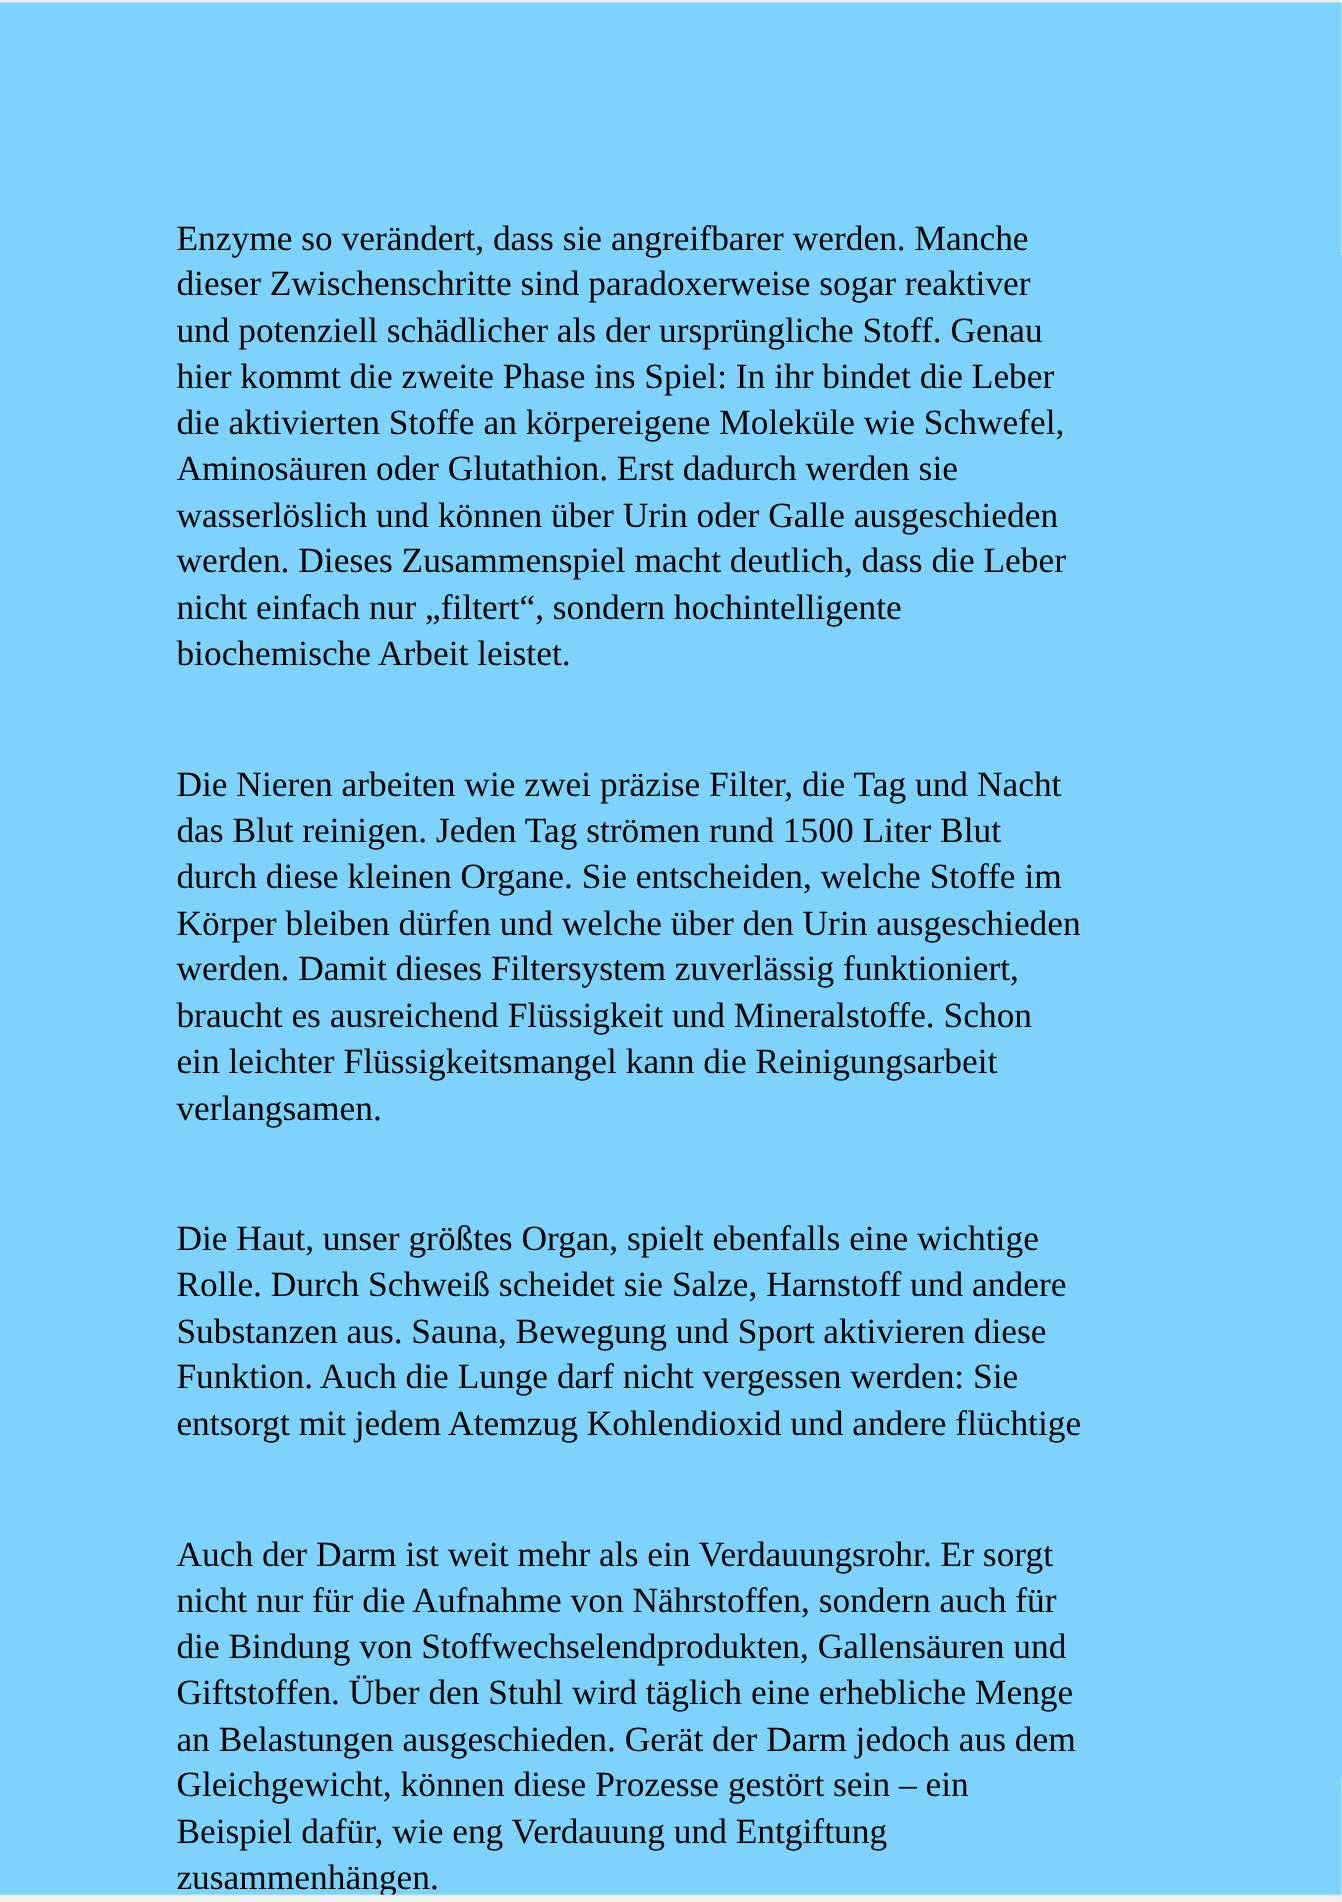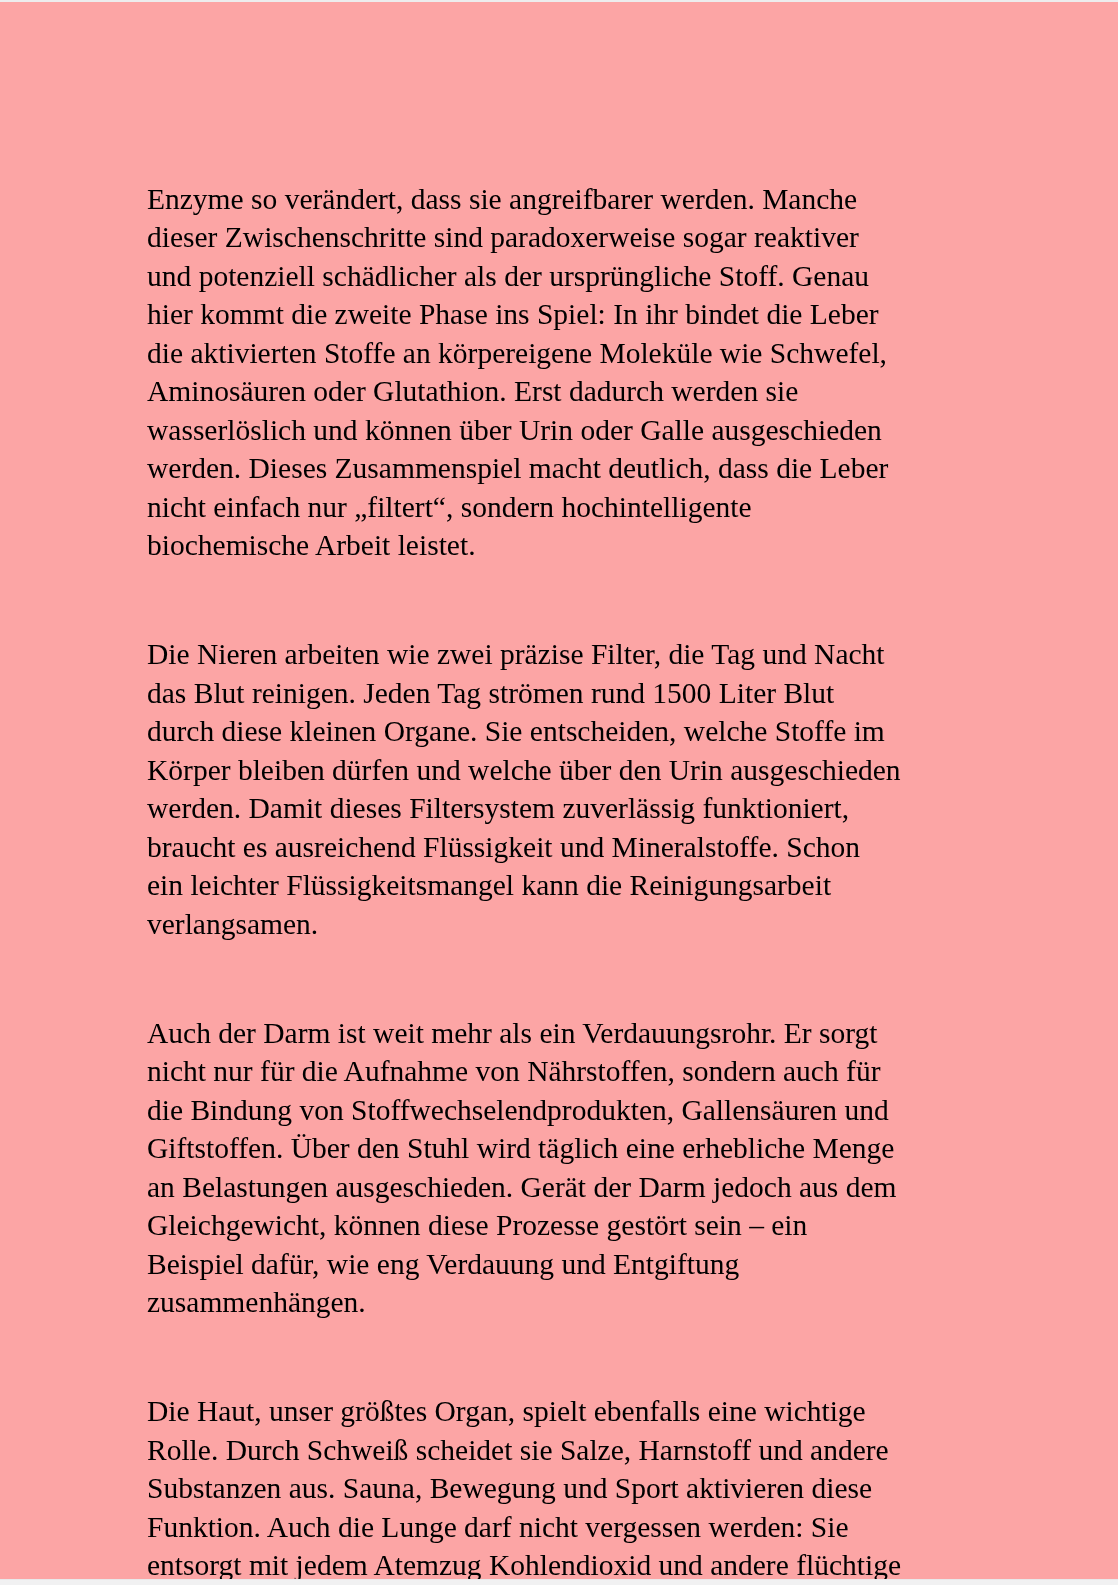--- a/index.html
+++ b/index.html
@@ -4,21 +4,21 @@
 <style>
   html, body {
     margin: 0;
     padding: 0;
     background: #ffffff;
   }
   .page {
     position: relative;
     width: 1118px;
     height: 1585px;
-    background: #fca5a5;
+    background: #7dd3fc;
     overflow: hidden;
     box-sizing: border-box;
   }
   .edge-strip-top {
     position: absolute;
     top: 0; left: 0;
     width: 100%;
     height: 2px;
     background: #ededee;
   }
@@ -66,29 +66,29 @@
 nicht einfach nur „filtert“, sondern hochintelligente
 biochemische Arbeit leistet.</p>
     <p>Die Nieren arbeiten wie zwei präzise Filter, die Tag und Nacht
 das Blut reinigen. Jeden Tag strömen rund 1500 Liter Blut
 durch diese kleinen Organe. Sie entscheiden, welche Stoffe im
 Körper bleiben dürfen und welche über den Urin ausgeschieden
 werden. Damit dieses Filtersystem zuverlässig funktioniert,
 braucht es ausreichend Flüssigkeit und Mineralstoffe. Schon
 ein leichter Flüssigkeitsmangel kann die Reinigungsarbeit
 verlangsamen.</p>
+    <p>Die Haut, unser größtes Organ, spielt ebenfalls eine wichtige
+Rolle. Durch Schweiß scheidet sie Salze, Harnstoff und andere
+Substanzen aus. Sauna, Bewegung und Sport aktivieren diese
+Funktion. Auch die Lunge darf nicht vergessen werden: Sie
+entsorgt mit jedem Atemzug Kohlendioxid und andere flüchtige</p>
     <p>Auch der Darm ist weit mehr als ein Verdauungsrohr. Er sorgt
 nicht nur für die Aufnahme von Nährstoffen, sondern auch für
 die Bindung von Stoffwechselendprodukten, Gallensäuren und
 Giftstoffen. Über den Stuhl wird täglich eine erhebliche Menge
 an Belastungen ausgeschieden. Gerät der Darm jedoch aus dem
 Gleichgewicht, können diese Prozesse gestört sein – ein
 Beispiel dafür, wie eng Verdauung und Entgiftung
 zusammenhängen.</p>
-    <p>Die Haut, unser größtes Organ, spielt ebenfalls eine wichtige
-Rolle. Durch Schweiß scheidet sie Salze, Harnstoff und andere
-Substanzen aus. Sauna, Bewegung und Sport aktivieren diese
-Funktion. Auch die Lunge darf nicht vergessen werden: Sie
-entsorgt mit jedem Atemzug Kohlendioxid und andere flüchtige</p>
   </div>
 
   <div class="edge-strip-bottom"></div>
 </div>
 
 </body></html>

